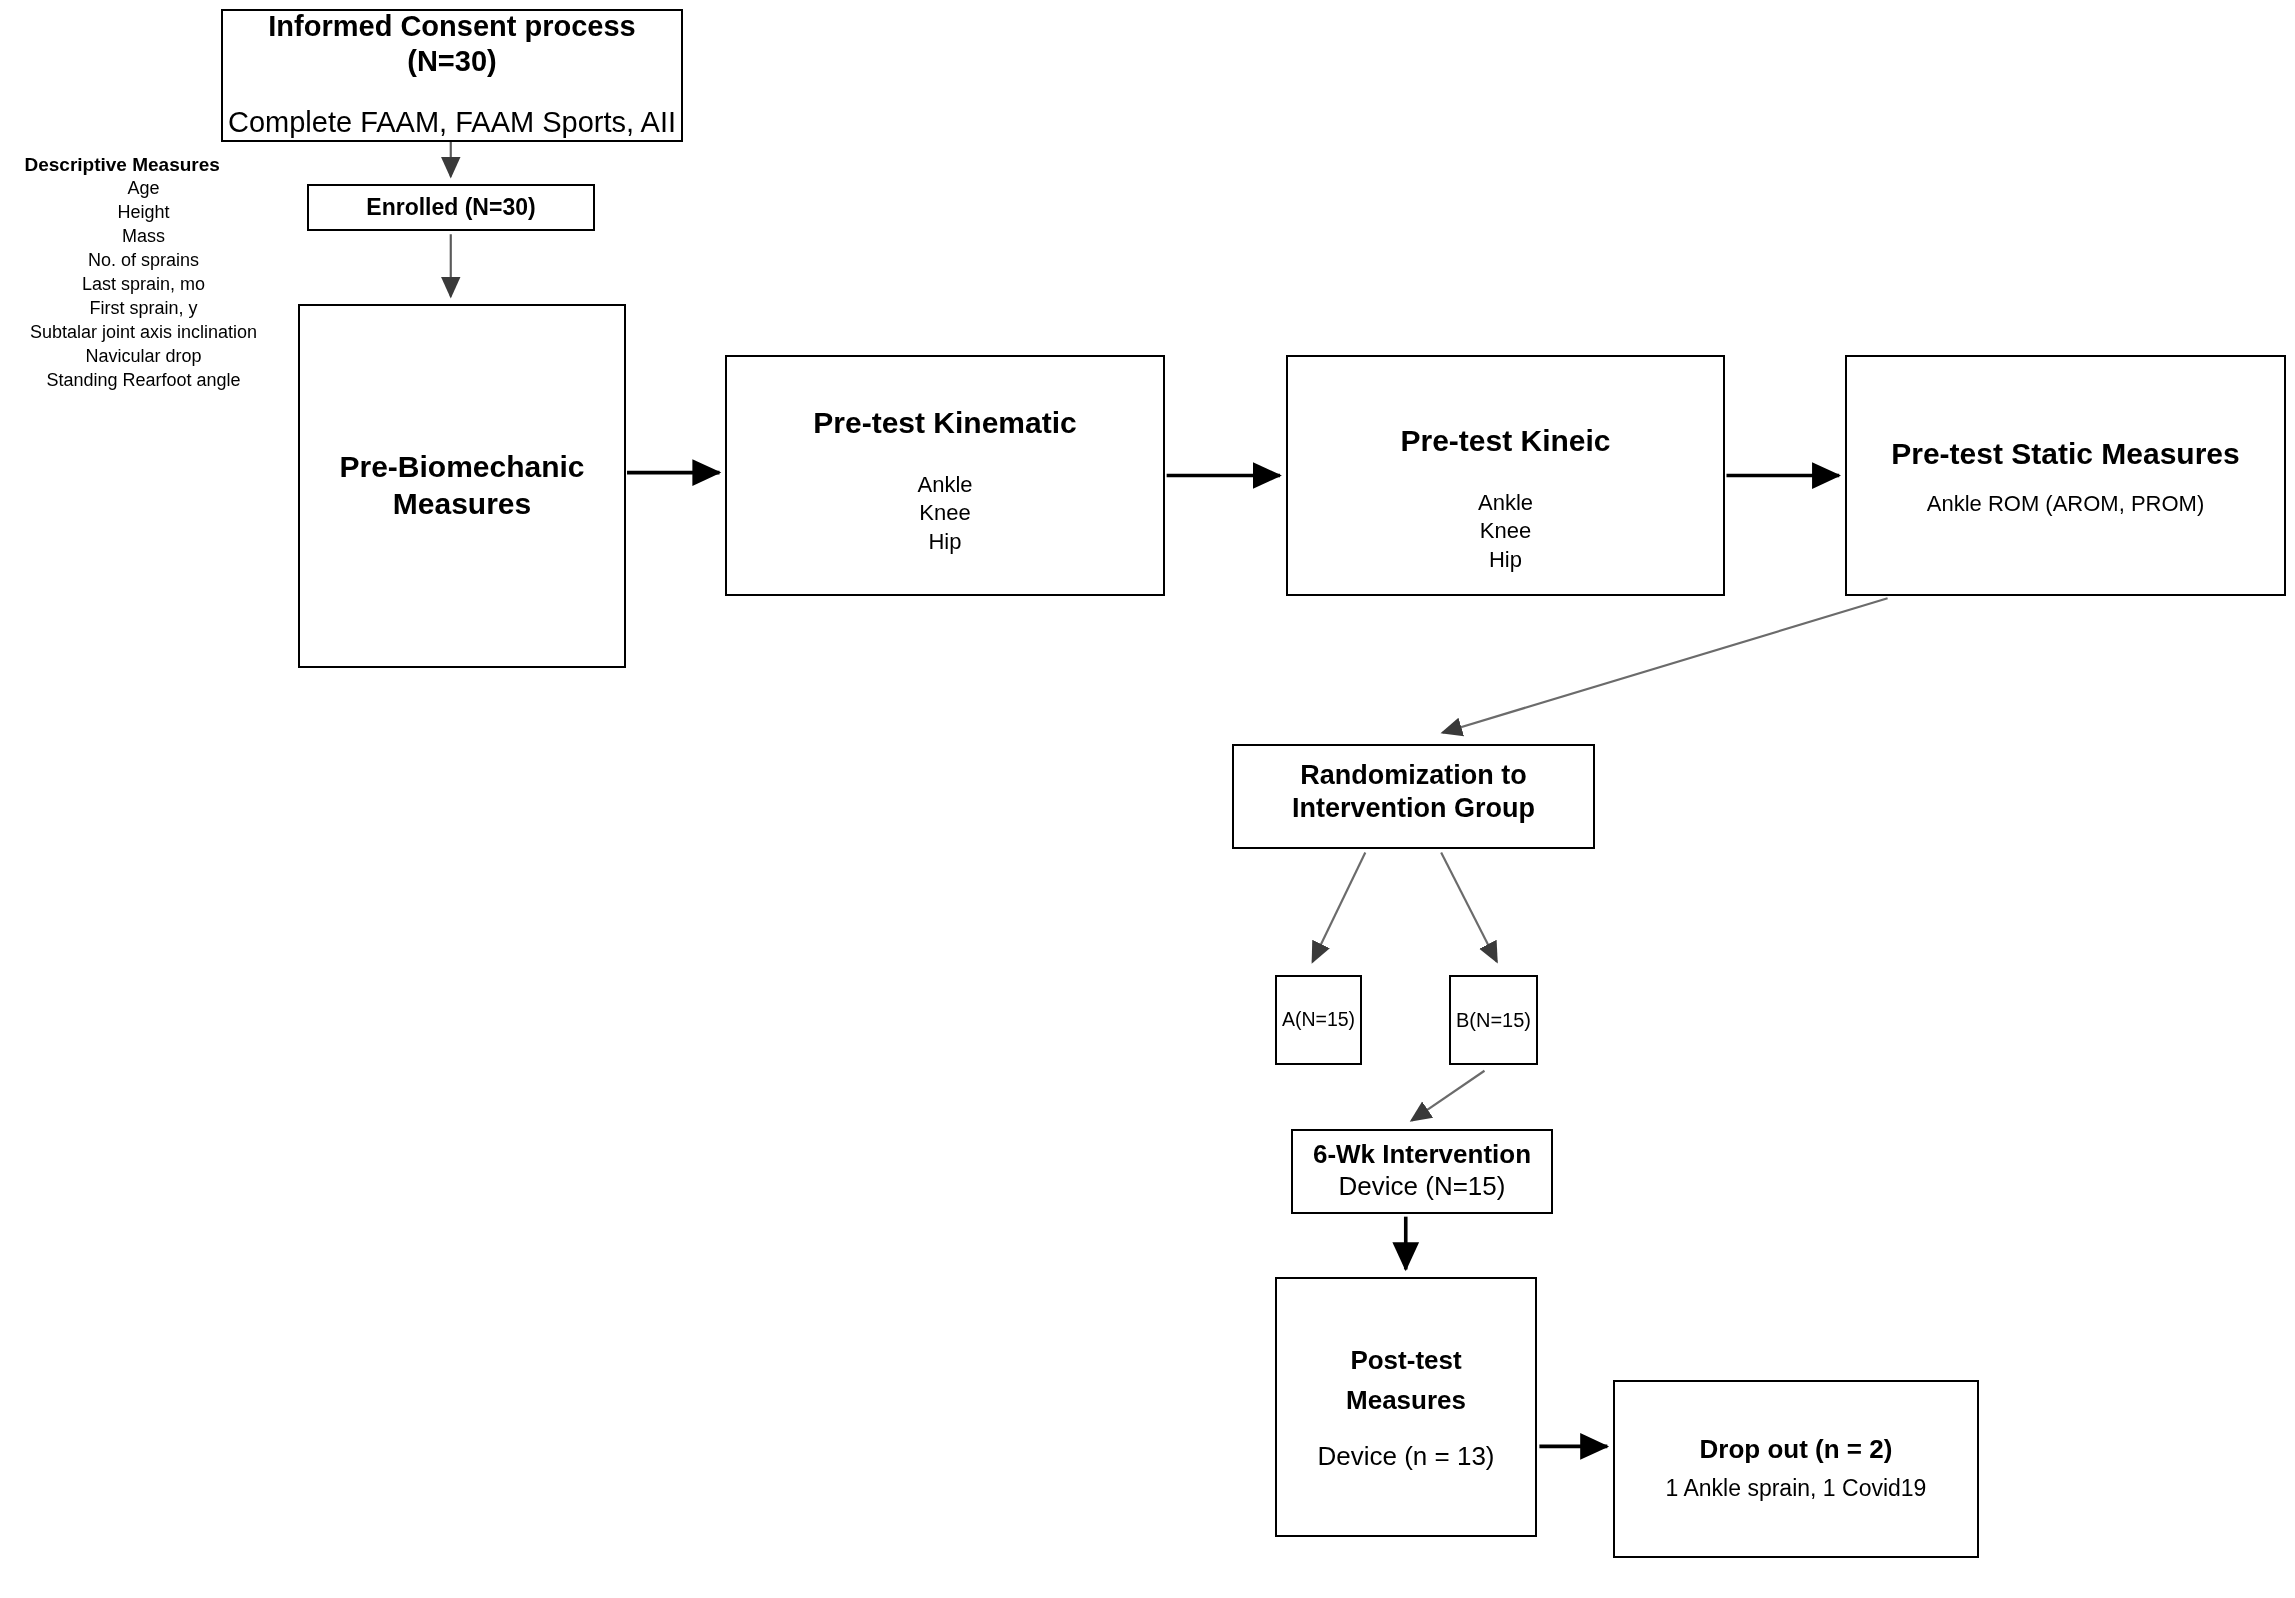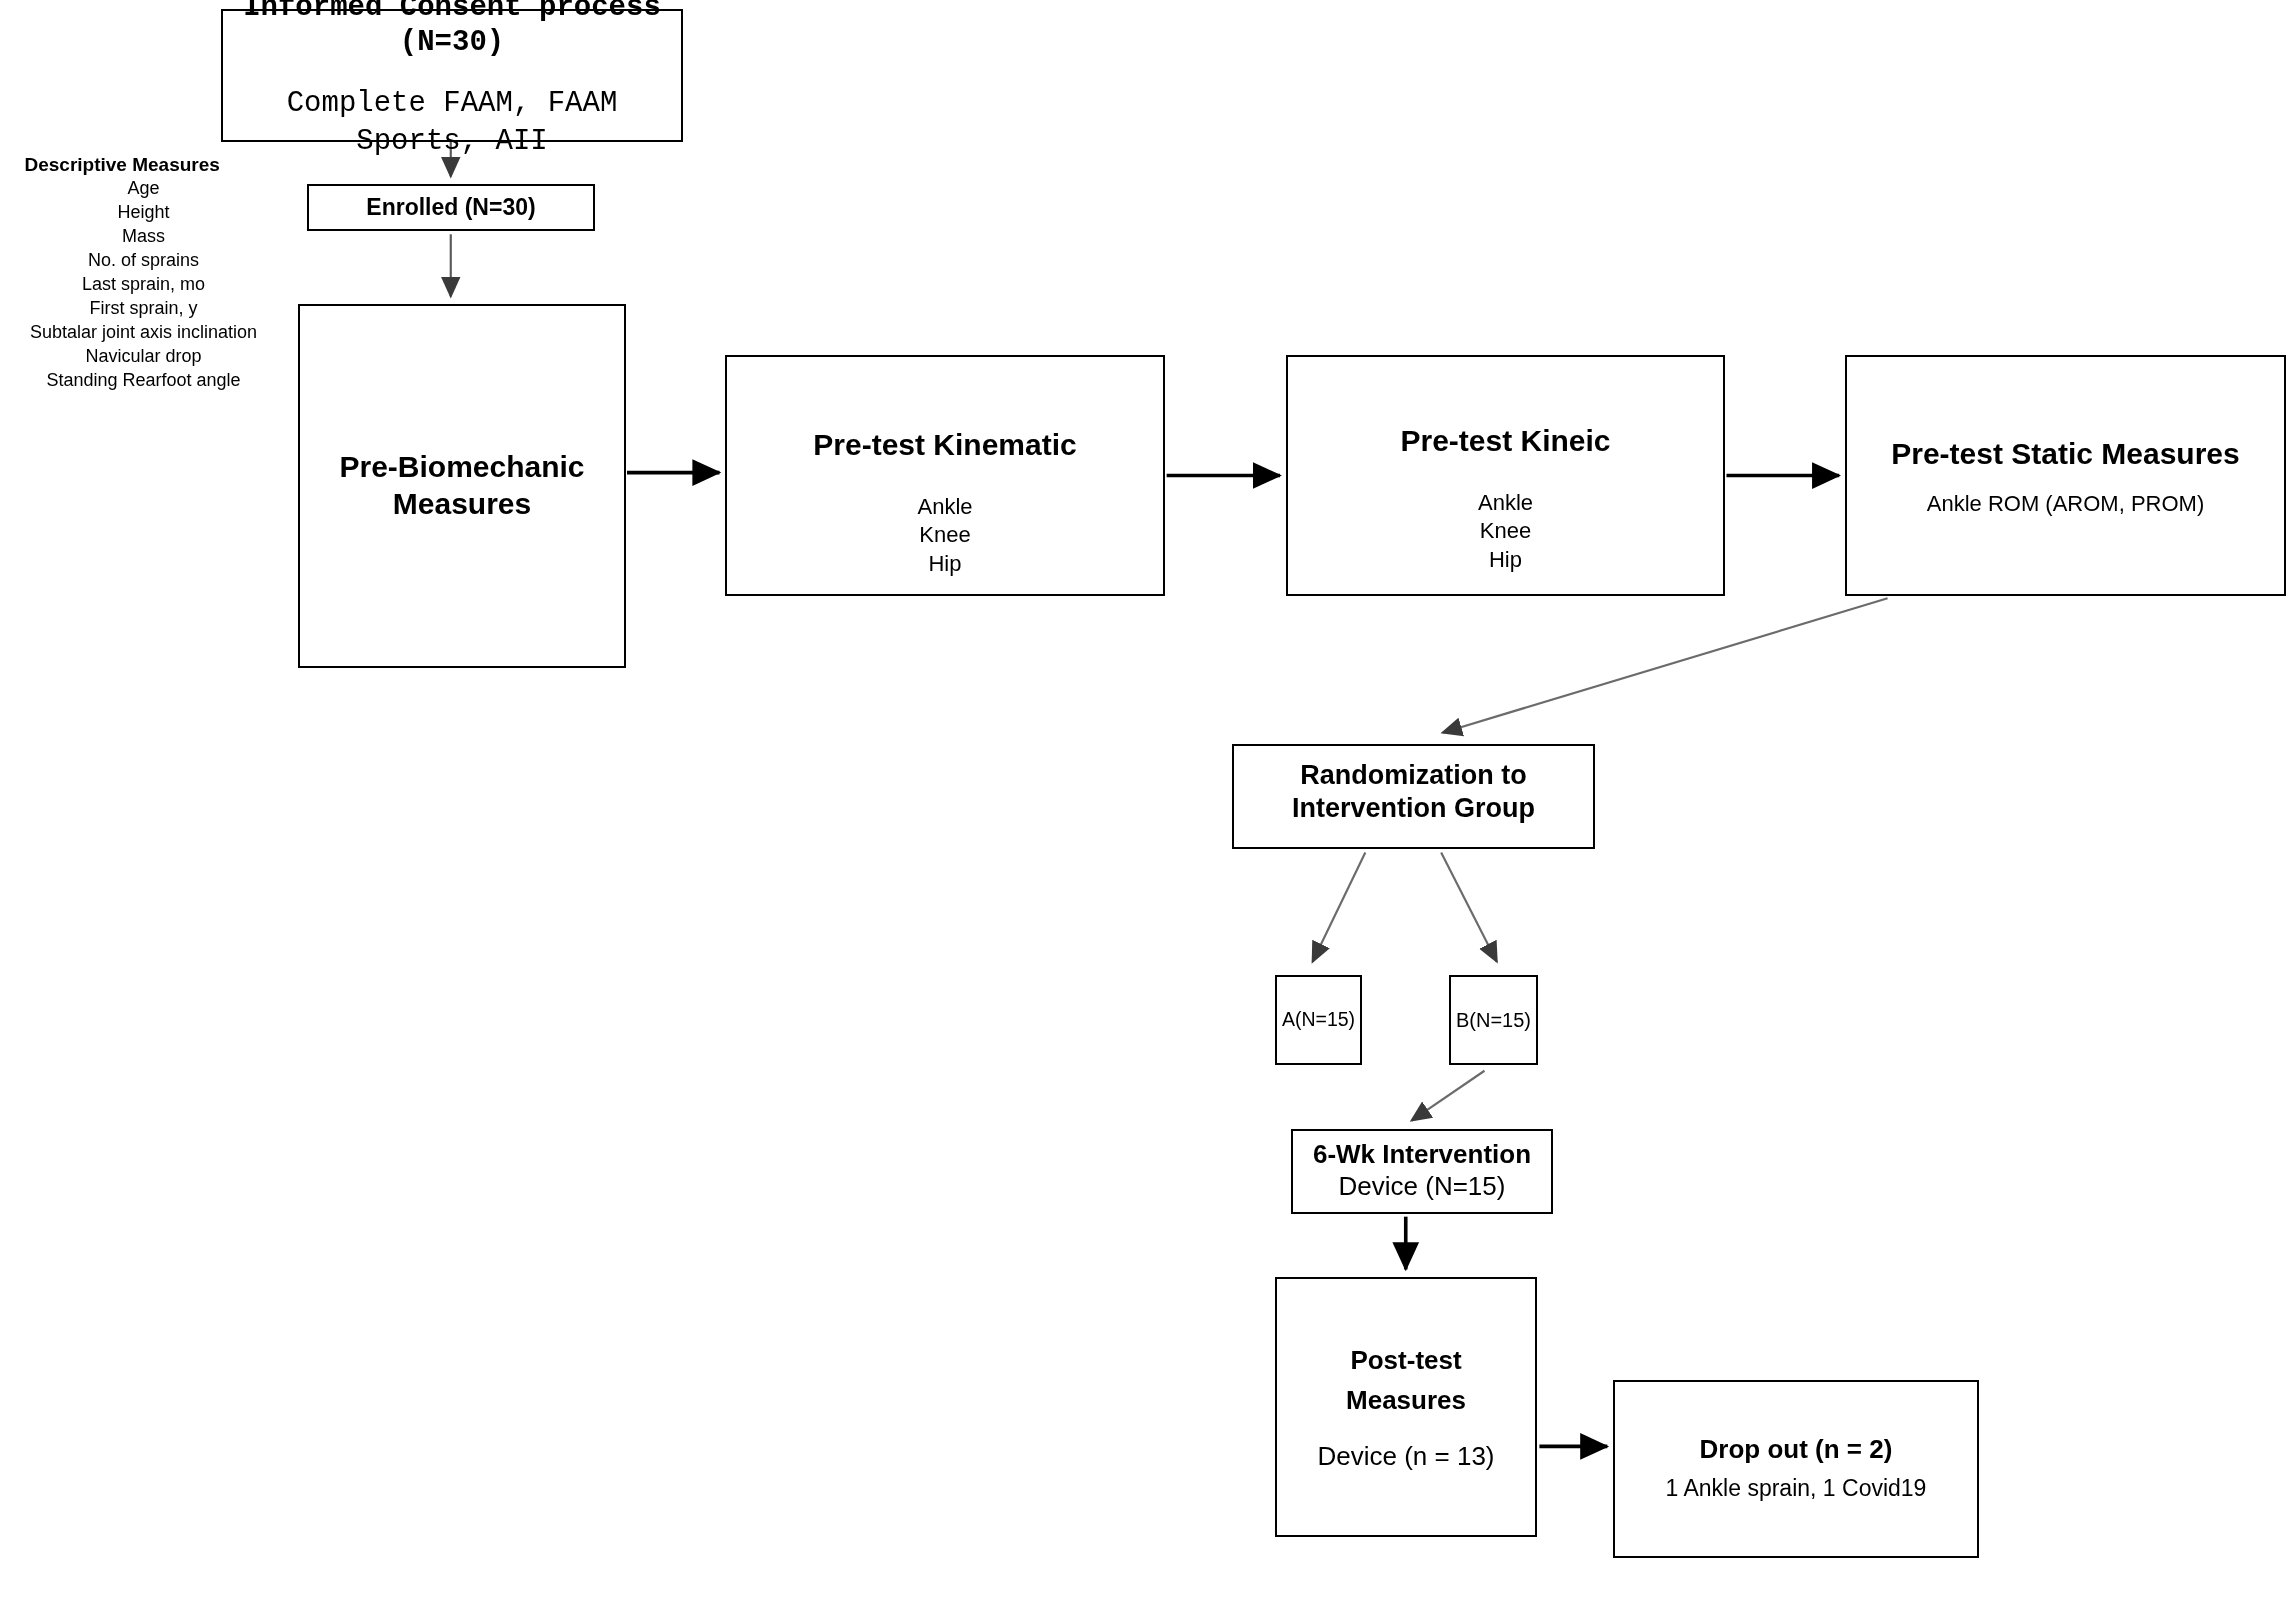--- a/index.html
+++ b/index.html
@@ -33,31 +33,31 @@
     font-weight: bold;
     line-height: 1.22;
     white-space: pre-line;
   }
   .sub {
     font-weight: normal;
     line-height: 1.30;
     white-space: pre-line;
   }
   
-  #n-consent   { left:221px;  top:8.7px;   width:462px;  height:133px;font-family:Liberation Mono, monospace; }
+  #n-consent   { left:221px;  top:8.7px;   width:462px;  height:133px; }
   #n-consent .ttl { font-size:29px; }
   #n-consent .sub { font-size:29px; margin-top:24.6px; }
 
   #n-enrolled  { left:307px;  top:184px;  width:288px;  height:47px; }
   #n-enrolled .ttl { font-size:23px; }
 
   #n-prebio    { left:298px;  top:304px;  width:328px;  height:364px; }
   #n-prebio .ttl { font-size:30px; }
 
-  #n-kinematic { left:725px; top:355px;  width:440px;  height:241px; justify-content:flex-start; padding-top:70px;align-items:center; }
+  #n-kinematic { left:725px; top:355px;  width:440px;  height:241px; justify-content:flex-start; padding-top:48px;align-items:center; }
   #n-kinematic .ttl { font-size:30px; }
   #n-kinematic .sub { font-size:22px; margin-top:29px; }
 
   #n-kinetic   { left:1286px; top:355px;  width:439px;  height:241px; justify-content:flex-start; padding-top:66px; }
   #n-kinetic .ttl { font-size:30px; }
   #n-kinetic .sub { font-size:22px; margin-top:29px; }
 
   #n-static    { left:1845px; top:355px;  width:441px;  height:241px; justify-content:flex-start; padding-top:79px; }
   #n-static .ttl { font-size:30px; }
   #n-static .sub { font-size:22px; margin-top:17.3px; }

